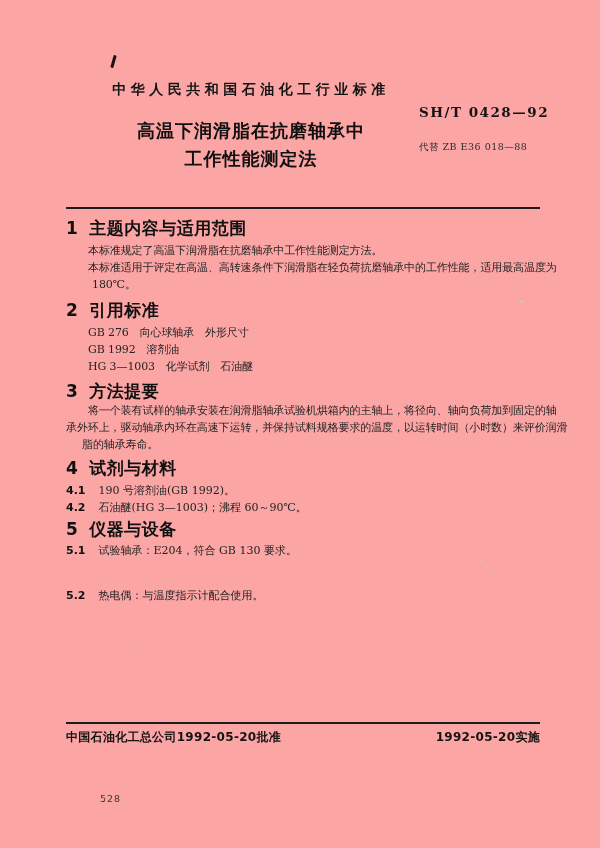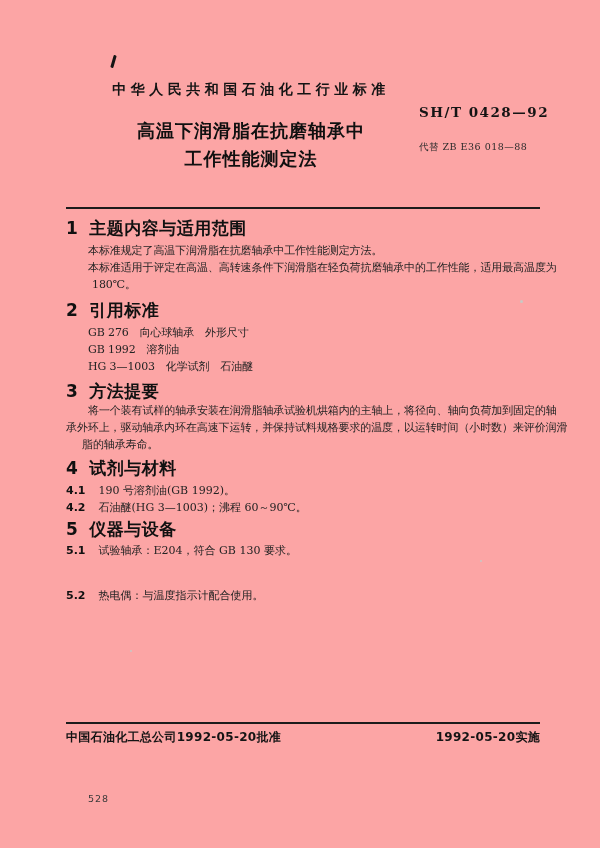--- a/index.html
+++ b/index.html
@@ -54,21 +54,21 @@
     font-size:11px; margin-right:13px; color:#111;
   }
   .approval, .implementation {
     position:absolute; top:729px;
     font-family:"DejaVu Sans", sans-serif; font-weight:bold;
     font-size:12px; letter-spacing:0.3px; color:#141414; white-space:nowrap;
   }
   .approval { left:66px; }
   .implementation { right:60px; }
   .page-num {
-    position:absolute; left:88px; top:793px;
+    position:absolute; left:100px; top:793px;
     font-family:"DejaVu Sans", sans-serif;
     font-size:9.5px; color:#3a3a3a; letter-spacing:1px;
   }
   .ink-mark {
     position:absolute; left:112px; top:55px;
     width:3px; height:13px; background:#151515;
     transform:rotate(16deg); border-radius:1px;
   }
   .speck { position:absolute; background:#c9c9c4; border-radius:50%; }
 </style>

